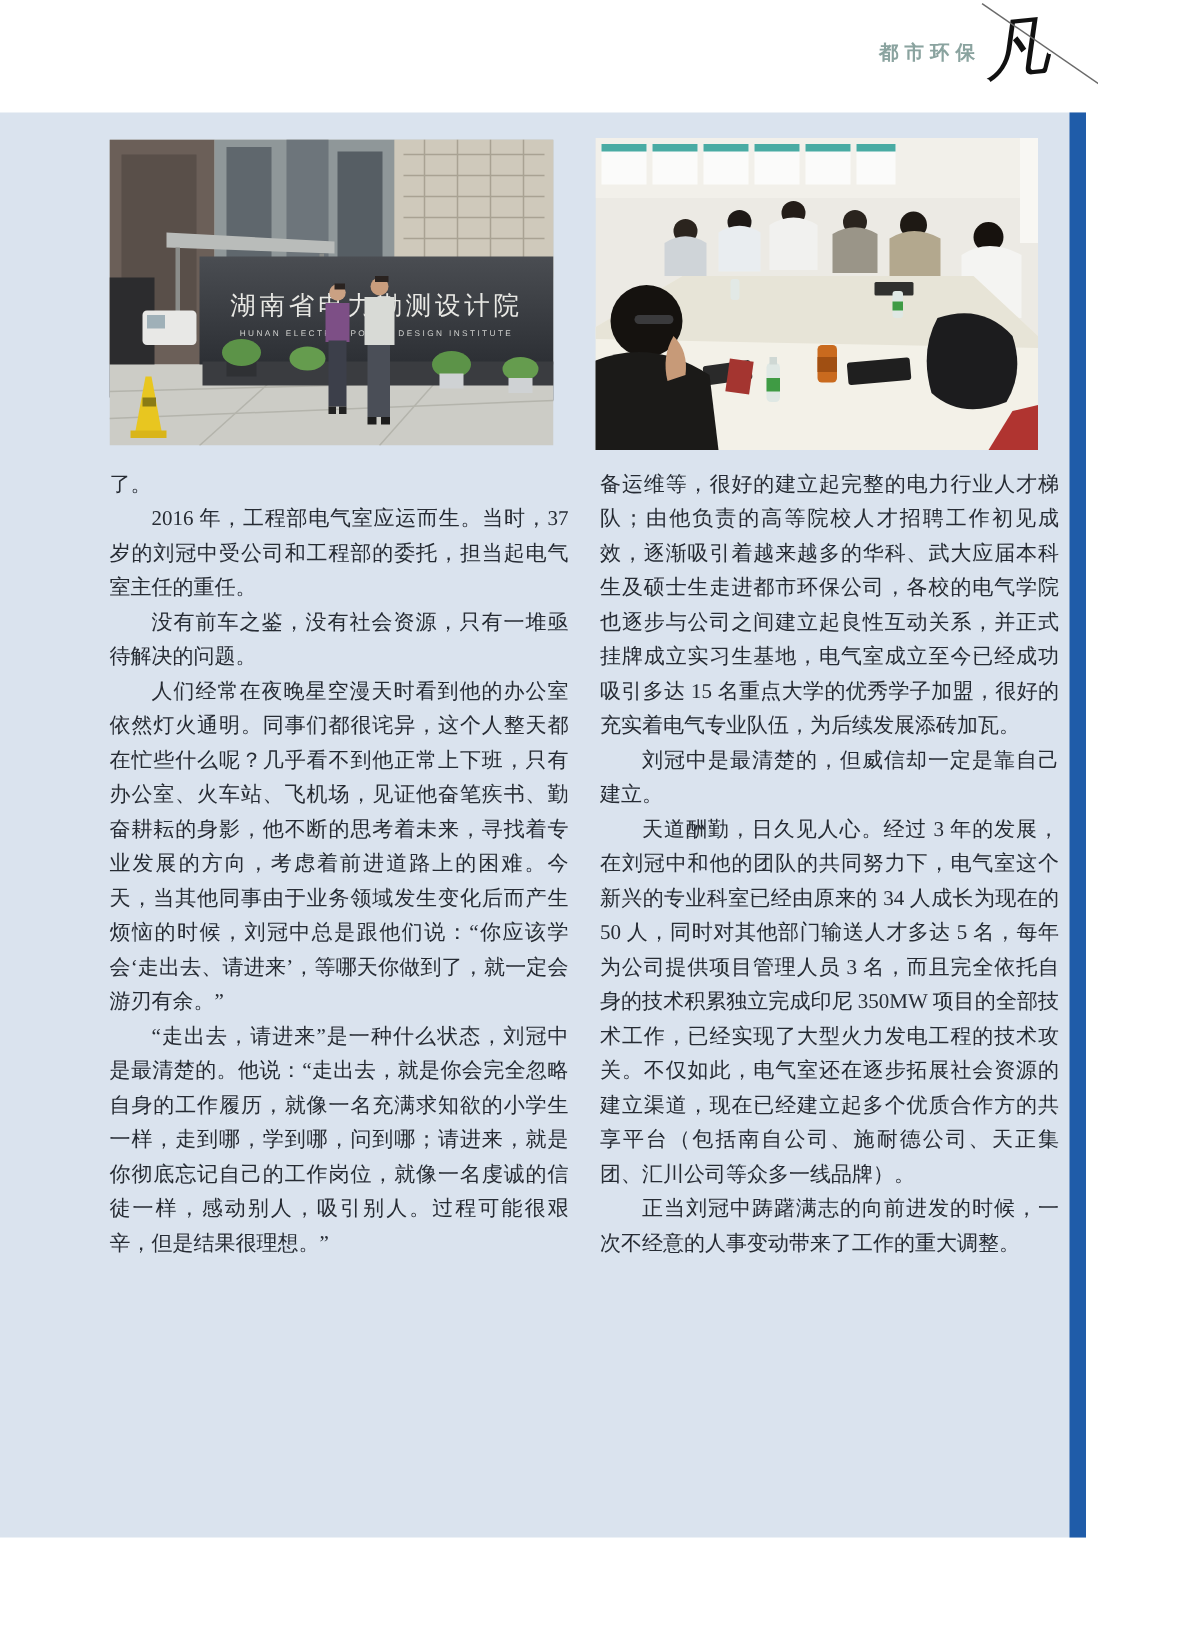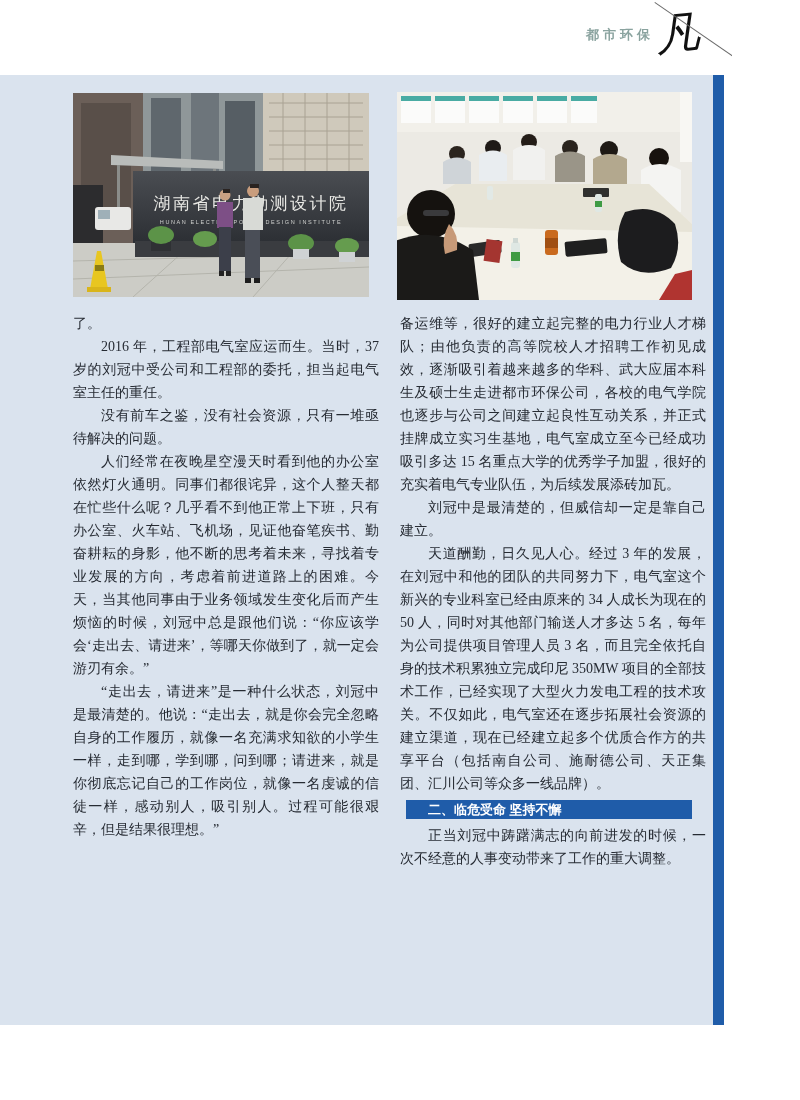--- a/index.html
+++ b/index.html
@@ -233,17 +233,16 @@
         <p class="para">了。</p>
         <p class="para indent">2016 年，工程部电气室应运而生。当时，37 岁的刘冠中受公司和工程部的委托，担当起电气室主任的重任。</p>
         <p class="para indent">没有前车之鉴，没有社会资源，只有一堆亟待解决的问题。</p>
         <p class="para indent">人们经常在夜晚星空漫天时看到他的办公室依然灯火通明。同事们都很诧异，这个人整天都在忙些什么呢？几乎看不到他正常上下班，只有办公室、火车站、飞机场，见证他奋笔疾书、勤奋耕耘的身影，他不断的思考着未来，寻找着专业发展的方向，考虑着前进道路上的困难。今天，当其他同事由于业务领域发生变化后而产生烦恼的时候，刘冠中总是跟他们说：“你应该学会‘走出去、请进来’，等哪天你做到了，就一定会游刃有余。”</p>
         <p class="para indent">“走出去，请进来”是一种什么状态，刘冠中是最清楚的。他说：“走出去，就是你会完全忽略自身的工作履历，就像一名充满求知欲的小学生一样，走到哪，学到哪，问到哪；请进来，就是你彻底忘记自己的工作岗位，就像一名虔诚的信徒一样，感动别人，吸引别人。过程可能很艰辛，但是结果很理想。”</p>
       </div>
     <div class="col" id="col-right">
         <p class="para">备运维等，很好的建立起完整的电力行业人才梯队；由他负责的高等院校人才招聘工作初见成效，逐渐吸引着越来越多的华科、武大应届本科生及硕士生走进都市环保公司，各校的电气学院也逐步与公司之间建立起良性互动关系，并正式挂牌成立实习生基地，电气室成立至今已经成功吸引多达 15 名重点大学的优秀学子加盟，很好的充实着电气专业队伍，为后续发展添砖加瓦。</p>
         <p class="para indent">刘冠中是最清楚的，但威信却一定是靠自己建立。</p>
         <p class="para indent">天道酬勤，日久见人心。经过 3 年的发展，在刘冠中和他的团队的共同努力下，电气室这个新兴的专业科室已经由原来的 34 人成长为现在的 50 人，同时对其他部门输送人才多达 5 名，每年为公司提供项目管理人员 3 名，而且完全依托自身的技术积累独立完成印尼 350MW 项目的全部技术工作，已经实现了大型火力发电工程的技术攻关。不仅如此，电气室还在逐步拓展社会资源的建立渠道，现在已经建立起多个优质合作方的共享平台（包括南自公司、施耐德公司、天正集团、汇川公司等众多一线品牌）。</p>
-        <div class="section-heading">二、临危受命 坚持不懈</div>
         <p class="para indent">正当刘冠中踌躇满志的向前进发的时候，一次不经意的人事变动带来了工作的重大调整。</p>
       </div>
   </div>
 </div>
 
 </body></html>

